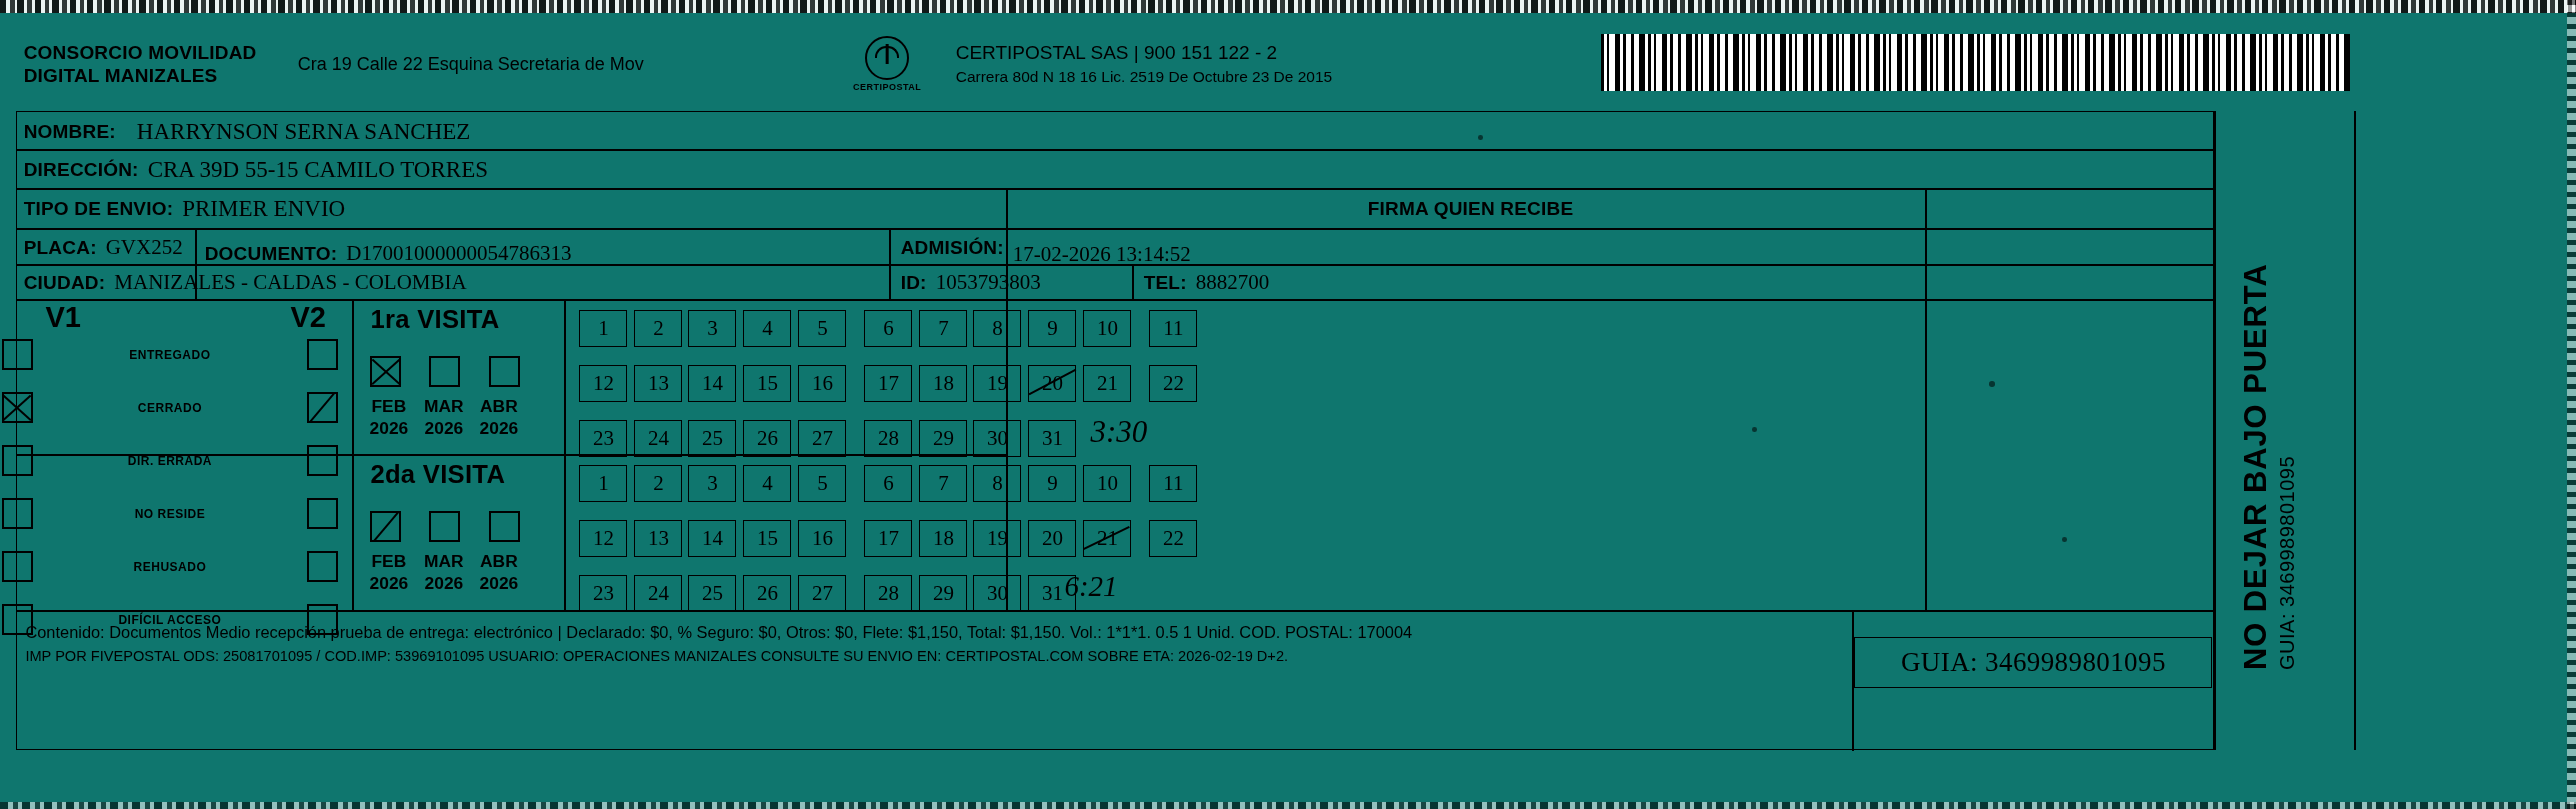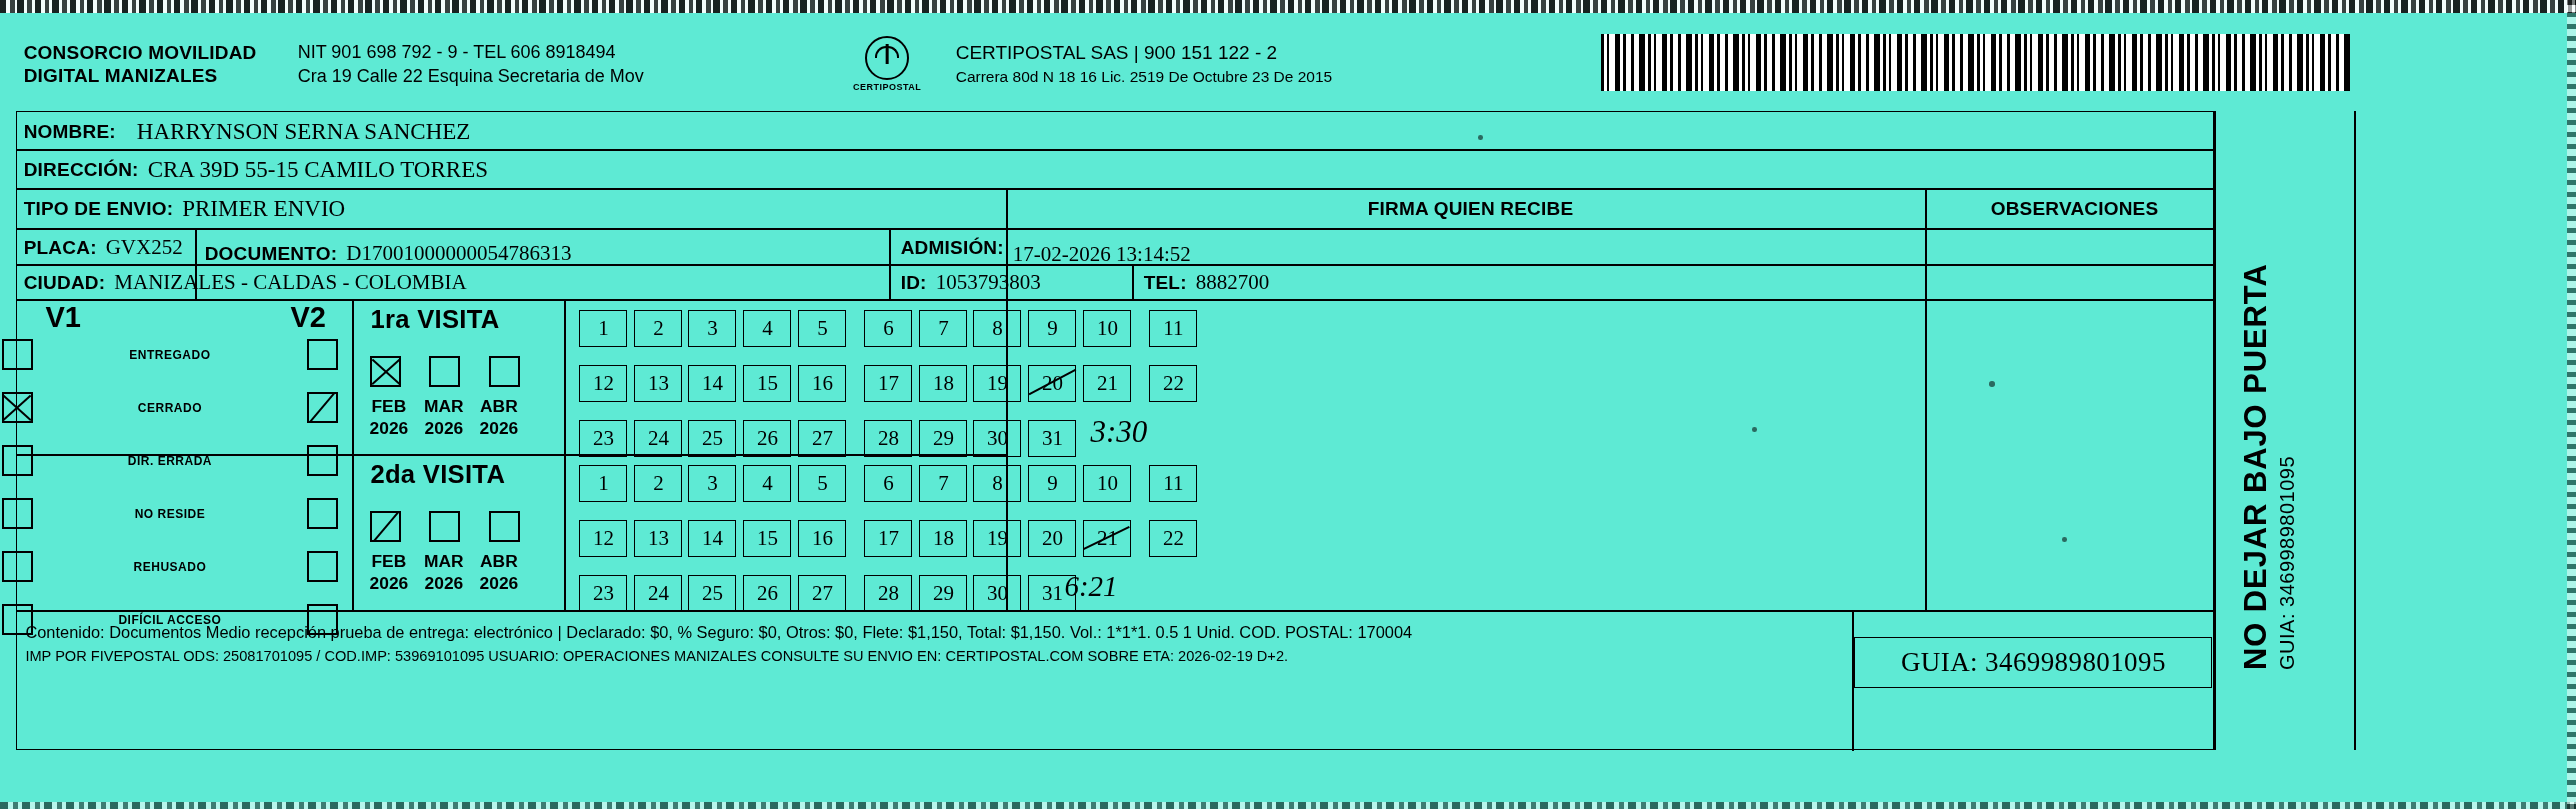--- a/index.html
+++ b/index.html
@@ -11,21 +11,21 @@
     width: 2576px;
     height: 809px;
     font-family: "Liberation Sans", sans-serif;
     color: #000000;
     overflow: hidden;
   }
   .sheet {
     position: relative;
     width: 2576px;
     height: 809px;
-    background: #5eead4;
+    background: #0f766e;
   }
   
   .torn-top {
     position: absolute;
     left: 0; top: 0;
     width: 2576px; height: 12.8px;
     background:
       repeating-linear-gradient(90deg, #111 0px, #111 6.4px, #fff 6.4px, #fff 10px, #333 10px, #333 14.6px, #fff 14.6px, #fff 17.4px);
     opacity: 0.92;
   }
@@ -309,21 +309,20 @@
   <div class="edge-right"></div>
 
   <div class="doc">
 
     <div class="header">
       <div class="hdr-consorcio">
         <div>CONSORCIO MOVILIDAD</div>
         <div>DIGITAL MANIZALES</div>
       </div>
       <div class="hdr-nit">
-        <div>NIT 901 698 792 - 9 - TEL 606 8918494</div>
         <div>Cra 19 Calle 22 Esquina Secretaria de Mov</div>
       </div>
       <div class="hdr-logo">
         <div class="logo-circle"></div>
         <div class="logo-text">CERTIPOSTAL</div>
       </div>
       <div class="hdr-certipostal">
         <div class="line1">CERTIPOSTAL SAS | 900 151 122 - 2</div>
         <div class="line2">Carrera 80d N 18 16  Lic. 2519 De Octubre 23 De 2015</div>
       </div>
@@ -352,23 +351,20 @@
 
     <div class="cell" style="left:0; top:174px; width:1909px; height:38px;">
       <span class="lbl">TIPO DE ENVIO:</span>
       <span class="val">PRIMER ENVIO</span>
     </div>
 
     <div class="rowline" style="left:990px; top:174px; width:1.8px; height:422px;"></div>
     <div class="rowline" style="left:1909px; top:174px; width:1.8px; height:422px;"></div>
     <div class="cell centered" style="left:992px; top:174px; width:917px; height:38px;">
       <span class="lbl">FIRMA QUIEN RECIBE</span>
-    </div>
-    <div class="cell centered" style="left:1911px; top:174px; width:287px; height:38px;">
-      <span class="lbl">OBSERVACIONES</span>
     </div>
 
     <div class="rowline" style="left:179px; top:212px; width:1.8px; height:71px;"></div>
     <div class="rowline" style="left:873px; top:212px; width:1.8px; height:37px;"></div>
     <div class="cell" style="left:0; top:214px; width:179px; height:35px;">
       <span class="lbl">PLACA:</span>
       <span class="val" style="font-size:21px;">GVX252</span>
     </div>
     <div class="cell" style="left:181px; top:220px; width:691px; height:35px;">
       <span class="lbl">DOCUMENTO:</span>

